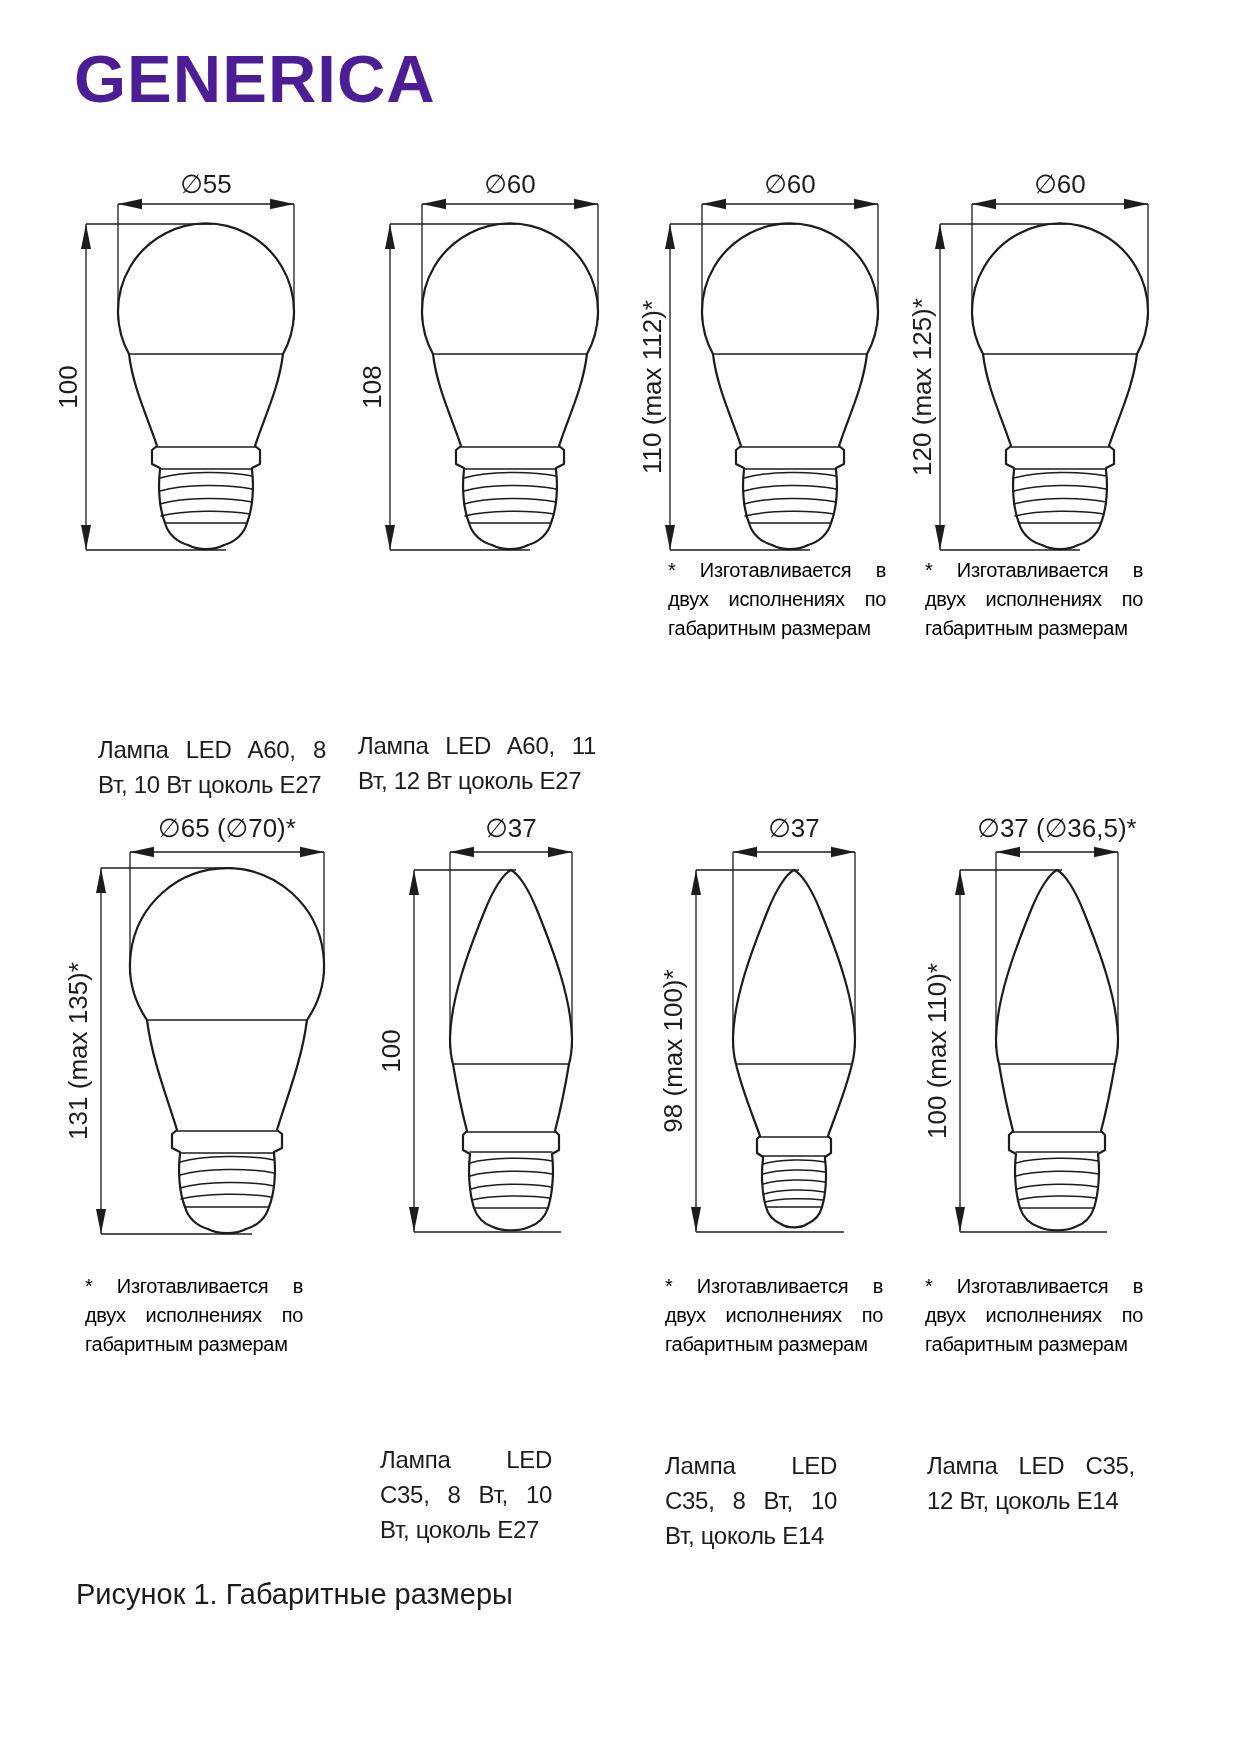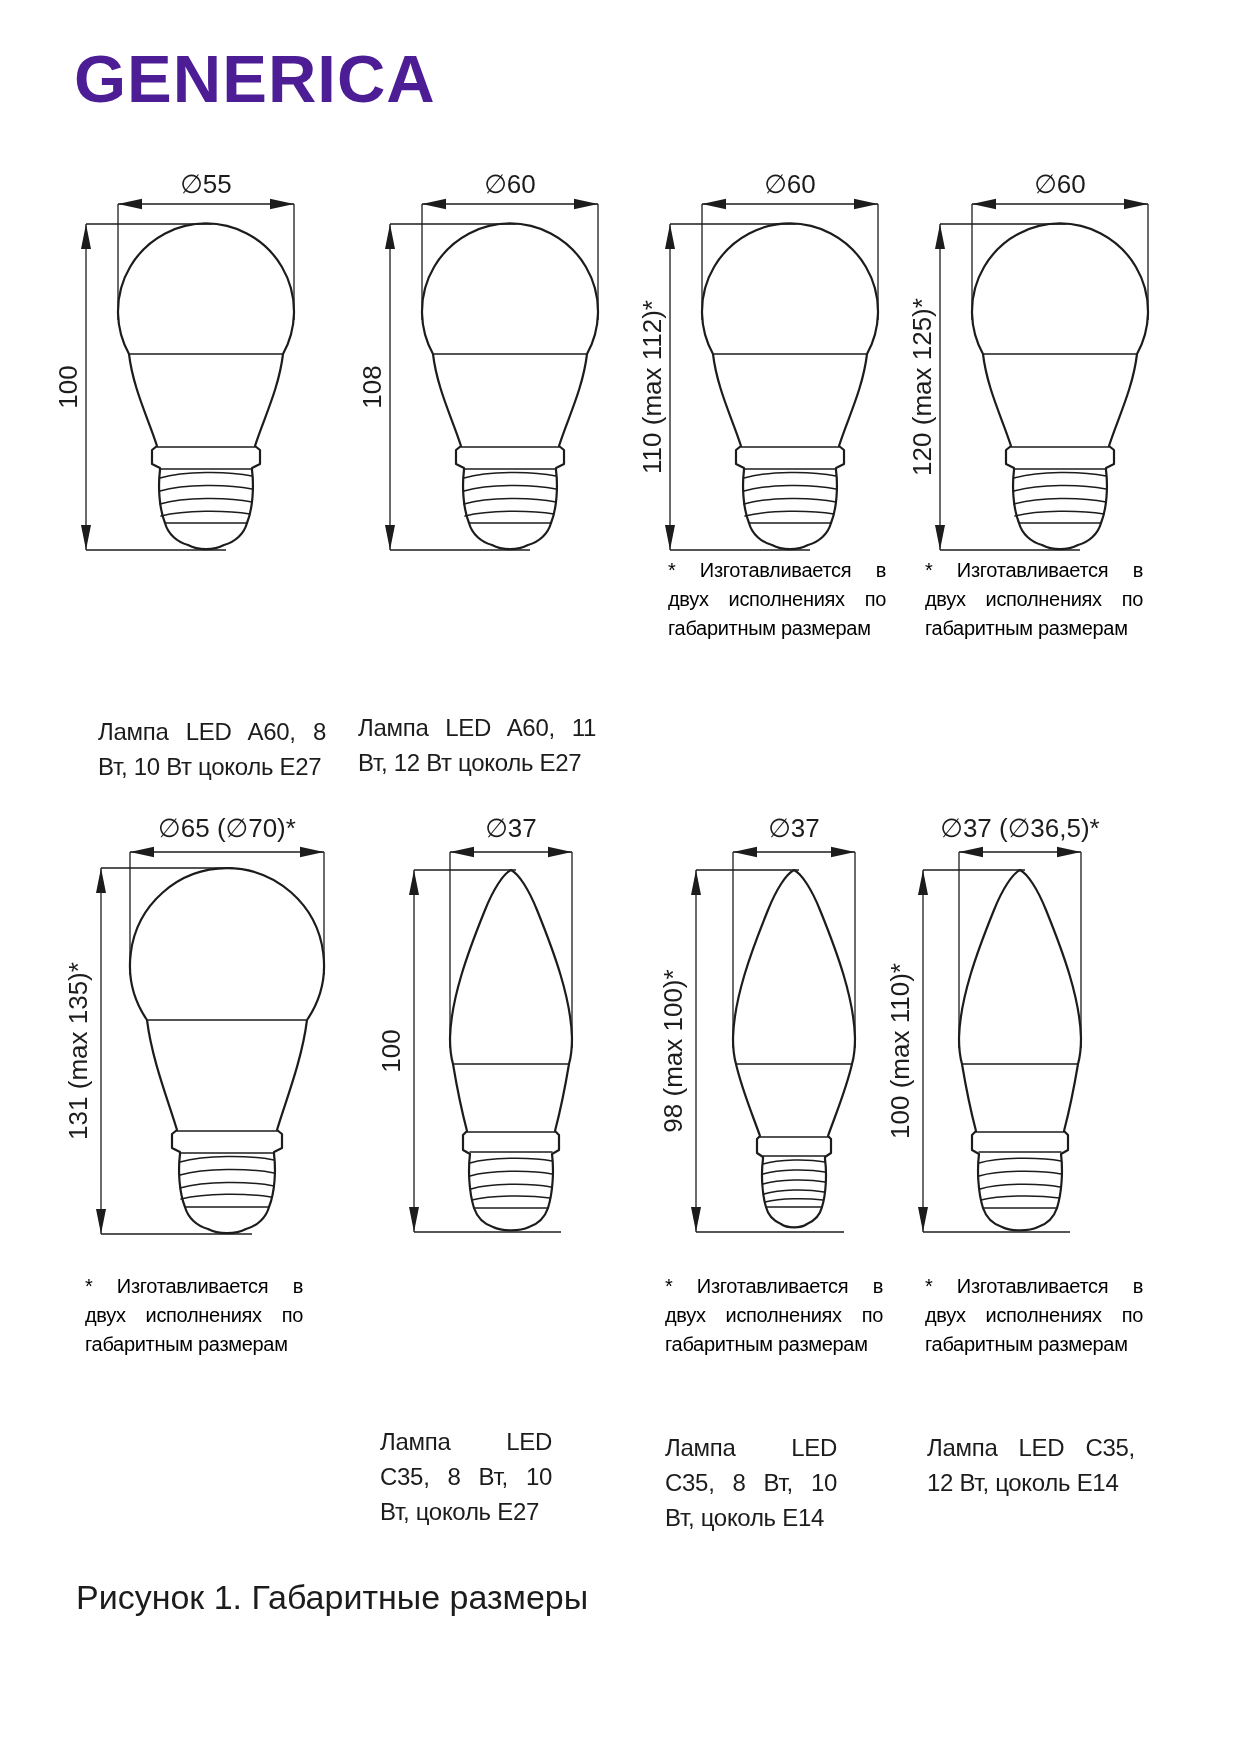--- a/index.html
+++ b/index.html
@@ -3,24 +3,24 @@
 <meta charset="utf-8">
 <style>
   html,body{margin:0;padding:0;background:#ffffff;}
   .page{position:relative;width:1240px;height:1750px;background:#ffffff;overflow:hidden;
         font-family:"Liberation Sans",sans-serif;color:#1c1c1c;}
   .logo{position:absolute;left:74px;top:40px;font-size:67px;font-weight:bold;
         letter-spacing:1px;color:#4c1d95;}
   .diagram{position:absolute;}
   .diagram svg{display:block;overflow:visible;}
   .caption{position:absolute;font-size:24px;line-height:35px;letter-spacing:-0.3px;
-           text-align:justify;color:#1c1c1c;}
+           text-align:justify;color:#1c1c1c;margin-top:18px;}
   .note{position:absolute;font-size:20px;line-height:29px;letter-spacing:-0.3px;
         text-align:justify;color:#000000;}
-  .figcap{position:absolute;left:76px;top:1578px;font-size:34px;color:#1c1c1c;}
+  .figcap{position:absolute;left:76px;top:1578px;font-size:29px;color:#1c1c1c;}
   .ol{fill:none;stroke:#1c1c1c;stroke-width:2.2;stroke-linejoin:round;stroke-linecap:round;}
   .dt{fill:none;stroke:#1c1c1c;stroke-width:1.5;stroke-linecap:round;}
   .dm{stroke:#1c1c1c;stroke-width:1.3;}
   .ar{fill:#1c1c1c;stroke:none;}
   .lb{font-size:26px;fill:#1c1c1c;font-family:"Liberation Sans",sans-serif;}
 </style>
 </head>
 <body>
 
 <div class="page">
@@ -265,21 +265,21 @@
           <path d="M 159,374 C 175,369 205,369 221,372"></path>
           <path d="M 159,384 C 175,379 205,379 221,382"></path>
           <path d="M 160,394 C 176,389 204,389 220,392"></path>
           <path d="M 161,402 C 177,398 203,398 219,400"></path>
         </g>
         <line class="dt" x1="162" y1="407" x2="218" y2="407"></line>
       </g>
     </svg>
   </div>
 
-  <div class="diagram" style="left:825px;top:800px;width:290px;height:465px">
+  <div class="diagram" style="left:862px;top:800px;width:290px;height:465px">
     <svg width="290" height="465" viewBox="0 0 290 465">
       <text class="lb" x="195" y="37" text-anchor="middle">∅37 (∅36,5)*</text>
       <g>
         <line class="dm" x1="134" y1="52" x2="256" y2="52"></line>
         <polygon class="ar" points="134,52 158,46.8 158,57.2"></polygon>
         <polygon class="ar" points="256,52 232,46.8 232,57.2"></polygon>
         <line class="dm" x1="134" y1="52" x2="134" y2="248"></line>
         <line class="dm" x1="256" y1="52" x2="256" y2="248"></line>
       </g>
       <g>

